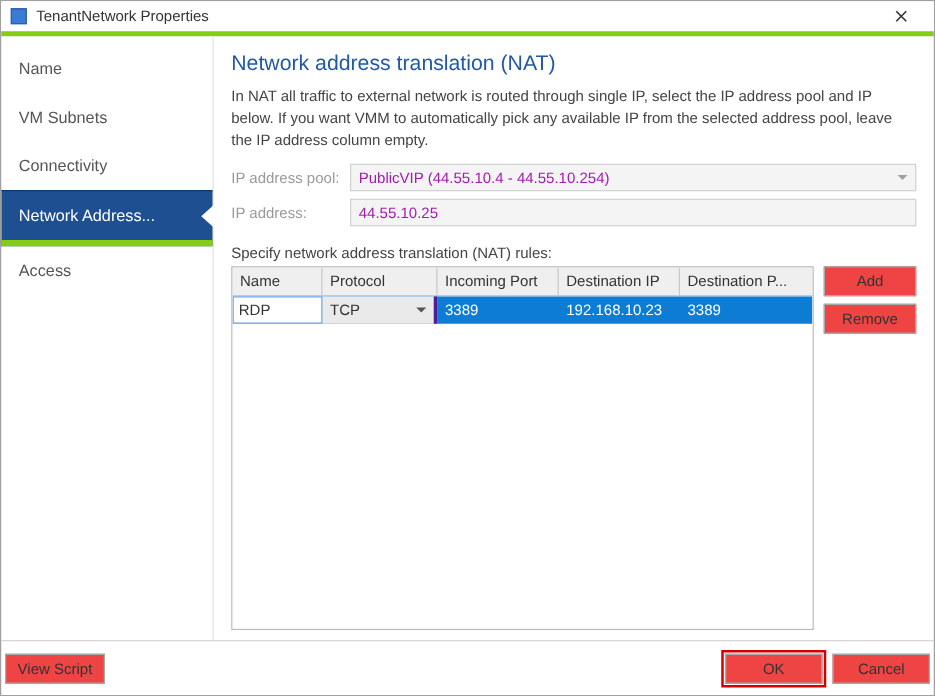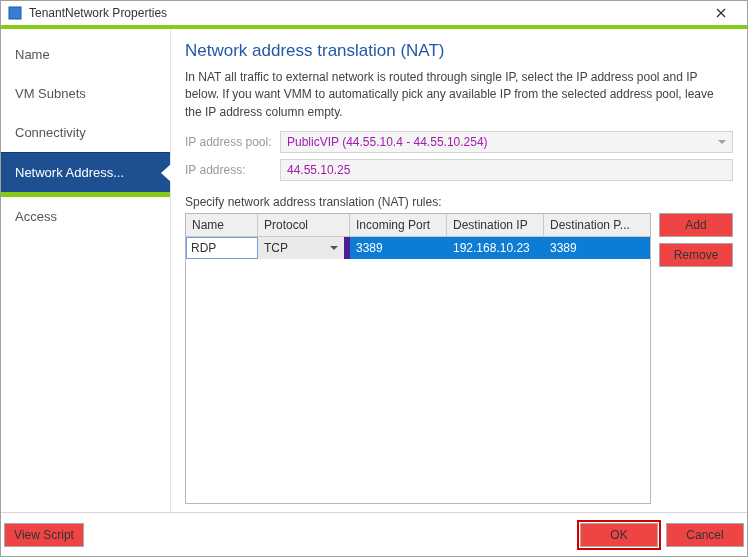--- a/index.html
+++ b/index.html
@@ -168,21 +168,21 @@
   }
   .gc.editing {
     background: #fff;
     color: #333;
     border: 1px solid #6aa0e8;
     padding: 1px 4px;
   }
   .gc.proto {
     background: #eaeaea;
     color: #333;
-    border-right: 6px solid #4c1d95;
+    border-right: 3px solid #4c1d95;
     justify-content: space-between;
   }
   .gc.proto .chev {
     width: 0; height: 0;
     border-left: 4px solid transparent;
     border-right: 4px solid transparent;
     border-top: 4px solid #555;
   }
   .col-name { width: 72px; }
   .col-proto { width: 92px; }

